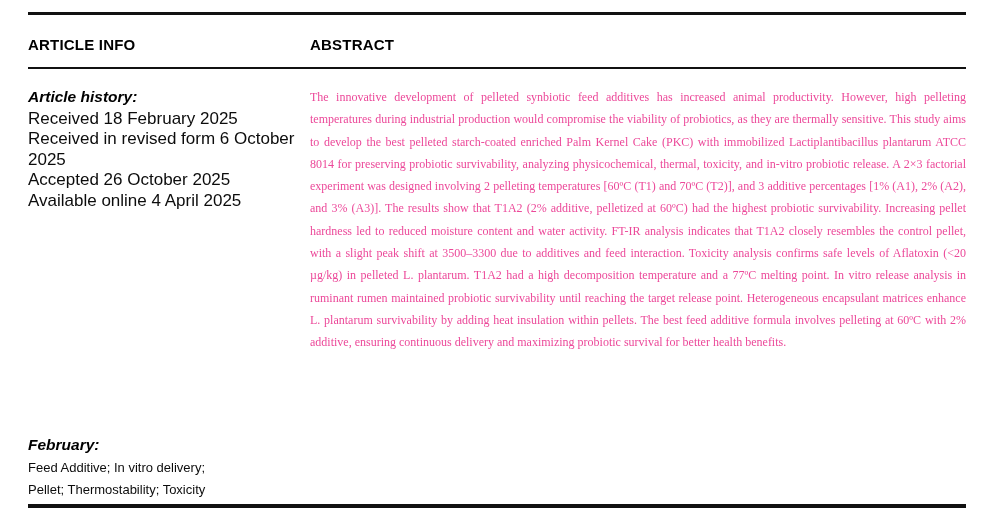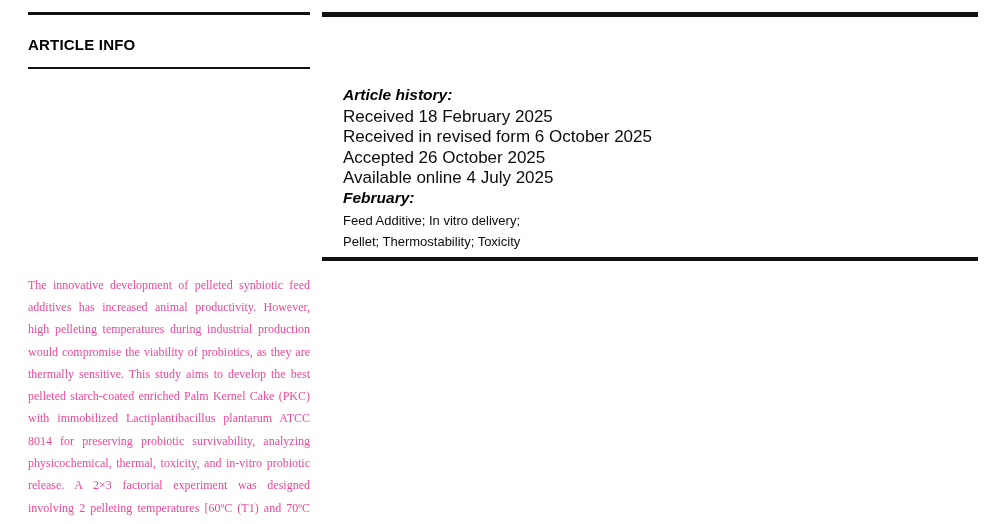--- a/index.html
+++ b/index.html
@@ -5,36 +5,34 @@
   html,body{margin:0;padding:0;background:#e8e8e8;}
   .page{
     width:1006px;height:524px;background:#ffffff;box-sizing:border-box;
     padding:12px 28px 16px 28px;
     font-family:"Liberation Sans","DejaVu Sans",sans-serif;
     color:#0c0c0c;position:relative;overflow:hidden;
   }
   .layout{
     display:grid;
     grid-template-columns:282px 656px;
-    column-gap:12px;
     grid-template-rows:auto auto auto 1fr auto;
     height:100%;
   }
   .rule{background:#111;}
   .rule.thick{height:3px;}
   .rule.mid{height:2px;}
   .rule.bottom{height:4px;}
   .hdr-cell{padding:21px 0 13px 0;}
   .hdr{
     font-size:15px;font-weight:bold;letter-spacing:0.2px;color:#000;
   }
   .info-cell{
     display:flex;flex-direction:column;justify-content:space-between;
     padding:19px 0 4px 0;
-    margin-left:21px;
   }
   .label-it{
     font-size:15.5px;font-weight:bold;font-style:italic;color:#000;
     margin-bottom:3px;
   }
   .info-line{font-size:17px;line-height:20.4px;color:#0c0c0c;}
   .kw-line{font-size:13px;line-height:21.5px;color:#0c0c0c;}
   .abs-cell{padding:17px 0 0 0;}
   .abs-text{
     font-size:12px;line-height:22.3px;text-align:justify;
@@ -47,31 +45,34 @@
 
 <div class="page">
   <div class="layout">
 
     <div class="rule thick"></div>
     <div class="rule thick"></div>
 
     <div class="hdr-cell">
       <span class="hdr">ARTICLE INFO</span>
     </div>
+    <div class="hdr-cell">
+      <span class="hdr">ABSTRACT</span>
+    </div>
 
     <div class="rule mid"></div>
     <div class="rule mid"></div>
 
     <div class="info-cell">
       <div>
         <div class="label-it">Article history:</div>
         <div class="info-line">Received 18 February 2025</div>
         <div class="info-line">Received in revised form 6 October 2025</div>
         <div class="info-line">Accepted 26 October 2025</div>
-        <div class="info-line">Available online 4 July 2025</div>
+        <div class="info-line">Available online 4 April 2025</div>
       </div>
       <div>
         <div class="label-it">February:</div>
         <div class="kw-line">Feed Additive; In vitro delivery;</div>
         <div class="kw-line">Pellet; Thermostability; Toxicity</div>
       </div>
     </div>
     <div class="abs-cell">
       <div class="abs-text">The innovative development of pelleted synbiotic feed additives has increased animal productivity. However, high pelleting temperatures during industrial production would compromise the viability of probiotics, as they are thermally sensitive. This study aims to develop the best pelleted starch-coated enriched Palm Kernel Cake (PKC) with immobilized Lactiplantibacillus plantarum ATCC 8014 for preserving probiotic survivability, analyzing physicochemical, thermal, toxicity, and in-vitro probiotic release. A 2×3 factorial experiment was designed involving 2 pelleting temperatures [60ºC (T1) and 70ºC (T2)], and 3 additive percentages [1% (A1), 2% (A2), and 3% (A3)]. The results show that T1A2 (2% additive, pelletized at 60ºC) had the highest probiotic survivability. Increasing pellet hardness led to reduced moisture content and water activity. FT-IR analysis indicates that T1A2 closely resembles the control pellet, with a slight peak shift at 3500–3300 due to additives and feed interaction. Toxicity analysis confirms safe levels of Aflatoxin (&lt;20 µg/kg) in pelleted L. plantarum. T1A2 had a high decomposition temperature and a 77ºC melting point. In vitro release analysis in ruminant rumen maintained probiotic survivability until reaching the target release point. Heterogeneous encapsulant matrices enhance L. plantarum survivability by adding heat insulation within pellets. The best feed additive formula involves pelleting at 60ºC with 2% additive, ensuring continuous delivery and maximizing probiotic survival for better health benefits.</div>
     </div>

